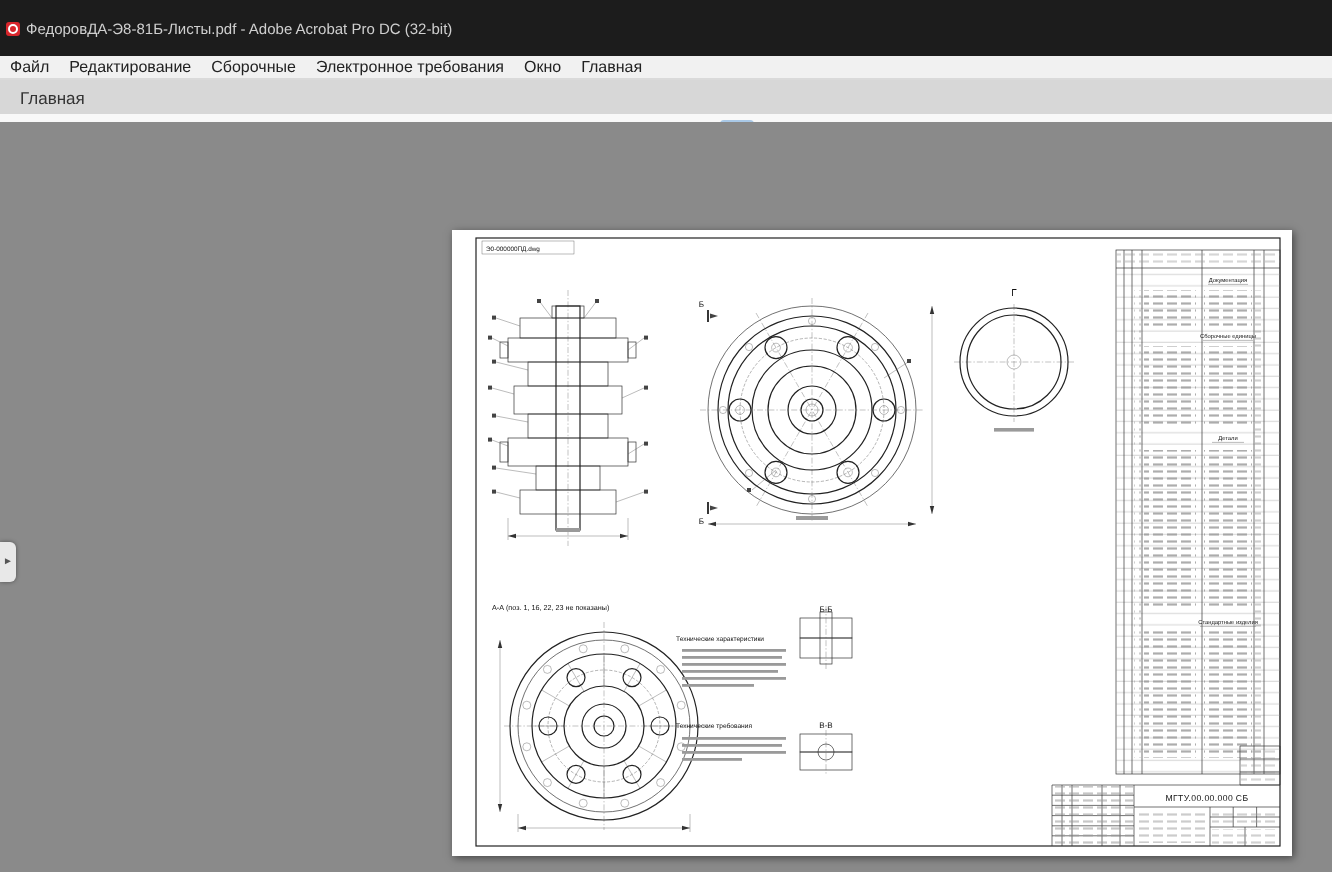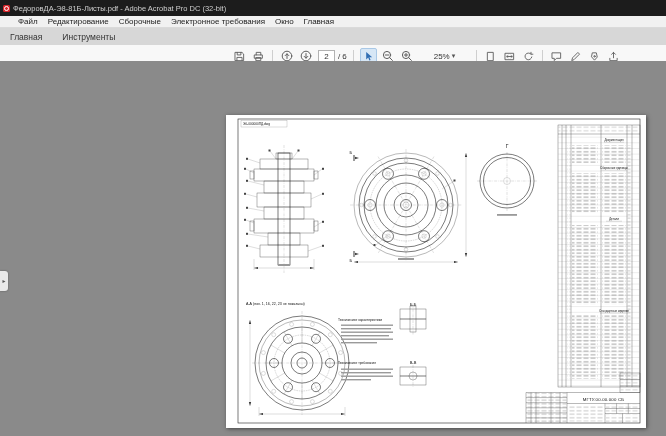--- a/index.html
+++ b/index.html
@@ -1,24 +1,24 @@
 <!DOCTYPE html>
 <html><head>
 <meta charset="utf-8">
 <style>
   html,body{margin:0;padding:0;width:666px;height:436px;overflow:hidden;
     font-family:"Liberation Sans",sans-serif;background:#8a8a8a;position:relative}
   
-  .titlebar{height:16px;background:#1c1c1c;color:#cfcfcf;font-size:7.5px;
+  .titlebar{height:28px;background:#1c1c1c;color:#cfcfcf;font-size:7.5px;
     display:flex;align-items:center;gap:3px;padding-left:3px}
   .app-icon{width:7px;height:7px;background:#d8262c;border-radius:1.5px;flex:0 0 auto;
     display:flex;align-items:center;justify-content:center}
   .app-icon i{width:3px;height:3px;border:1px solid #fff;border-radius:50%;display:block}
   .menubar{height:11px;background:#f1f1f1;border-bottom:1px solid #dadada;
-    display:flex;align-items:center;font-size:8px;color:#222;padding-left:13px}
+    display:flex;align-items:center;font-size:8px;color:#222;padding-left:0}
   .menu-item{padding:0 5px;white-space:nowrap}
   .tabbar{height:17px;background:#d7d7d7;display:flex;align-items:center;font-size:8.5px;color:#333}
   .tab{padding:0 10px;display:flex;align-items:center;white-space:nowrap}
   .tab.doc{background:#f9f9f9;border-left:1px solid #b9b9b9;border-right:1px solid #b9b9b9;gap:5px}
   .tab-close{color:#555;font-size:9px;line-height:1}
   .toolbar{height:22px;background:#f8f8f8;border-bottom:1px solid #c4c4c4;
     display:flex;align-items:center;font-size:8px;color:#333}
   .tb{width:15px;height:15px;border-radius:2px;display:flex;align-items:center;
     justify-content:center;flex:0 0 auto;margin:0 2px}
   .tb.active{background:#d7e7f6;border:1px solid #a9c8e6}
@@ -60,21 +60,20 @@
   <span class="menu-item">Файл</span>
   <span class="menu-item">Редактирование</span>
   <span class="menu-item">Сборочные</span>
   <span class="menu-item">Электронное требования</span>
   <span class="menu-item">Окно</span>
   <span class="menu-item">Главная</span>
 </div>
 
 <div class="tabbar">
   <span class="tab">Главная</span>
-  <span class="tab">Инструменты</span>
 </div>
 
 <div class="toolbar">
   <span class="tb" style="margin-left:232px">
     <svg width="11" height="11" viewBox="0 0 12 12">
         <path class="ic" d="M1.5 1.5h7.2L10.5 3.3v7.2h-9z"></path>
         <path class="ic" d="M3.5 1.5v2.8h4V1.5M3.2 10.3V7h5.6v3.3"></path>
       </svg>
   </span>
   <span class="tb">

